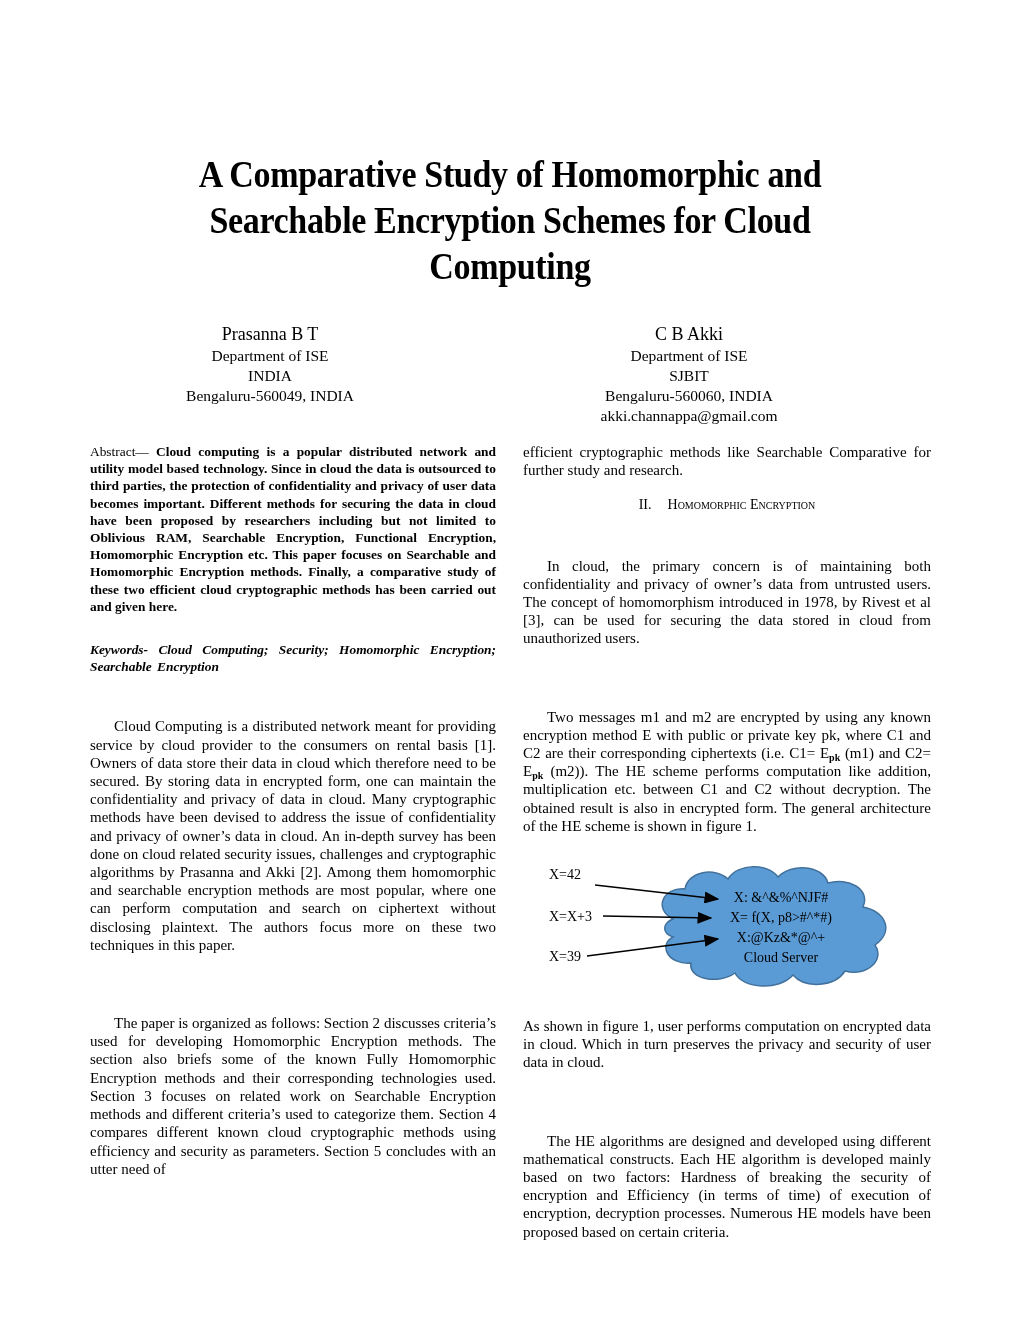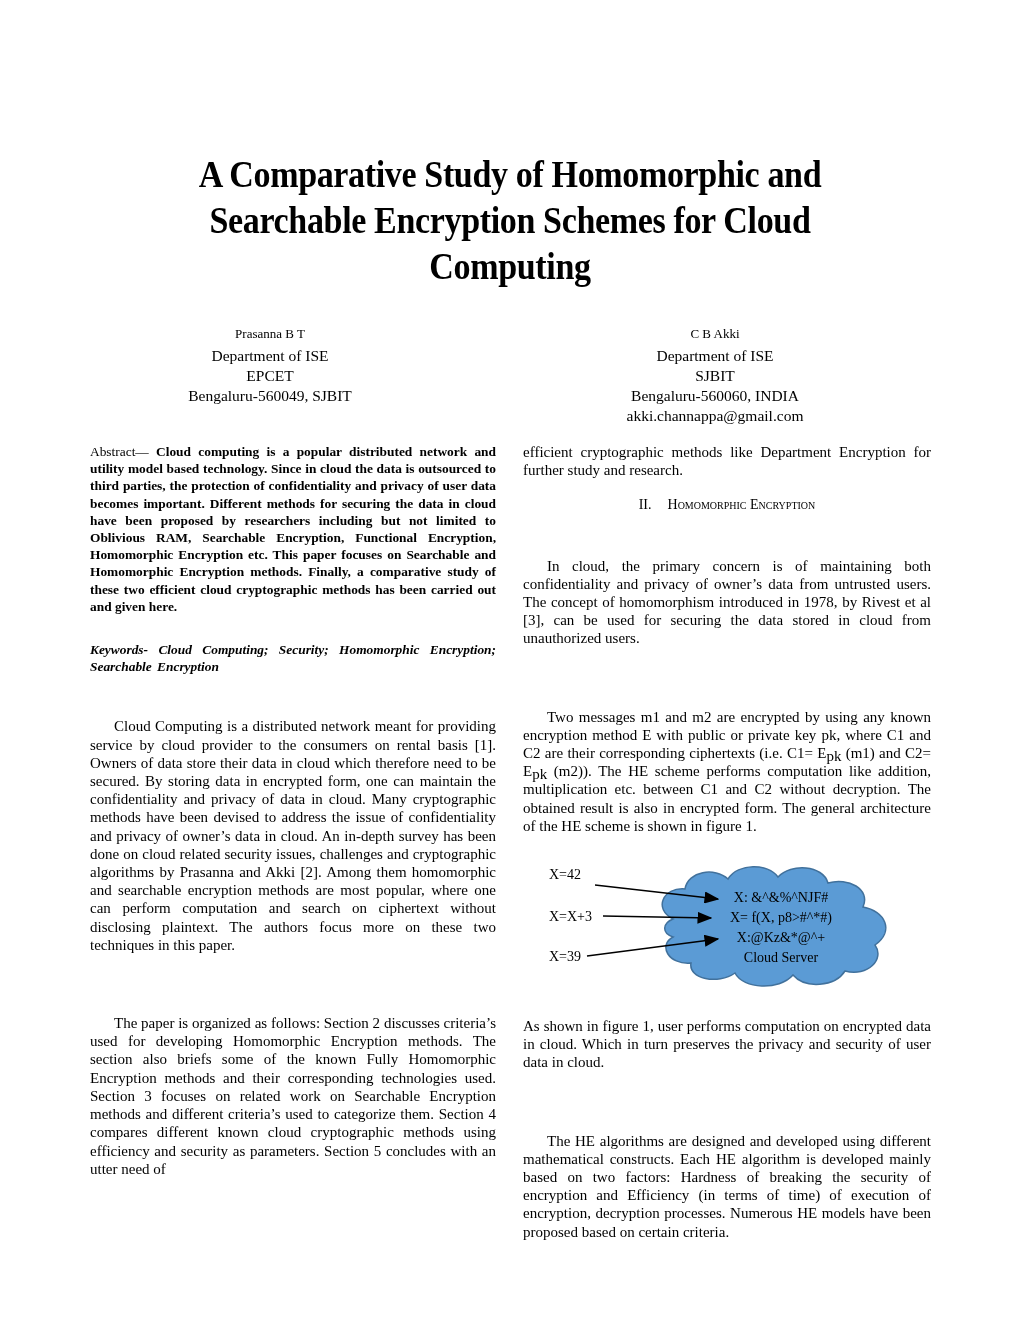--- a/index.html
+++ b/index.html
@@ -2,69 +2,69 @@
 <html><head>
 <meta charset="utf-8">
 <style>
   html, body { margin: 0; padding: 0; background: #ffffff; }
   body { width: 1020px; height: 1320px; position: relative; overflow: hidden;
          font-family: "Liberation Serif", "DejaVu Serif", serif; color: #000; }
   .title { position: absolute; left: 100px; top: 152px; width: 820px; text-align: center;
            font-family: "Liberation Serif", serif; font-weight: bold; font-size: 37px;
            line-height: 46px; letter-spacing: -0.4px; transform: scaleX(0.92); transform-origin: center top; }
   .author { position: absolute; top: 322px; width: 340px; text-align: center; font-size: 15.5px; line-height: 20px; }
-  .author .name { font-size: 13px; line-height: 24px; }
+  .author .name { font-size: 18px; line-height: 24px; }
   .author.a1 { left: 100px; }
-  .author.a2 { left: 545px; }
+  .author.a2 { left: 519px; }
   .col { position: absolute; top: 443px; font-size: 15px; line-height: 18.2px; text-align: justify; }
   .col.left { left: 90px; width: 406px; }
   .col.right { left: 523px; width: 408px; }
   .abstract { font-weight: bold; font-size: 13.4px; line-height: 17.2px; }
   .abstract .lbl { font-weight: normal; }
   .keywords { font-weight: bold; font-style: italic; font-size: 13.4px; line-height: 17.2px; margin-top: 26px; word-spacing: 2px; }
   .heading { text-align: center; font-size: 14px; margin: 22px 0 4px 0; font-variant: small-caps; }
   .heading .num { display: inline-block; margin-right: 16px; font-variant: normal; text-align: right; }
   .heading.h2 { margin: 17px 0 6px 0; }
   p { margin: 0; }
   p.indent { text-indent: 24px; margin-top: 42px; }
   .gap { height: 18px; }
   .figure { position: relative; width: 408px; height: 150px; margin-top: 14px; }
   .figure svg { position: absolute; left: 0; top: 0; }
   .caption { font-size: 15px; margin-top: 6px; }
-  sub { font-size: 15px; vertical-align: -3px; line-height: 0; }
+  sub { font-size: 10px; vertical-align: -3px; line-height: 0; font-weight: bold; }
 </style>
 </head>
 <body>
 
 <div class="title">A Comparative Study of Homomorphic and Searchable Encryption Schemes for Cloud Computing</div>
 
 <div class="author a1">
   <div class="name">Prasanna B T</div>
   <div>Department of ISE</div>
-  <div>EPCET</div>
-  <div>Bengaluru-560049, SJBIT</div>
+  <div>INDIA</div>
+  <div>Bengaluru-560049, INDIA</div>
 </div>
 <div class="author a2">
   <div class="name">C B Akki</div>
   <div>Department of ISE</div>
   <div>SJBIT</div>
   <div>Bengaluru-560060, INDIA</div>
   <div>akki.channappa@gmail.com</div>
 </div>
 
 <div class="col left">
   <p class="abstract"><span class="lbl">Abstract—</span><span> Cloud computing is a popular distributed network and utility model based technology. Since in cloud the data is outsourced to third parties, the protection of confidentiality and privacy of user data becomes important. Different methods for securing the data in cloud have been proposed by researchers including but not limited to Oblivious RAM, Searchable Encryption, Functional Encryption, Homomorphic Encryption etc. This paper focuses on Searchable and Homomorphic Encryption methods. Finally, a comparative study of these two efficient cloud cryptographic methods has been carried out and given here.</span></p>
   <p class="keywords">Keywords- Cloud Computing; Security; Homomorphic Encryption; Searchable Encryption</p>
   <p class="indent">Cloud Computing is a distributed network meant for providing service by cloud provider to the consumers on rental basis [1]. Owners of data store their data in cloud which therefore need to be secured. By storing data in encrypted form, one can maintain the confidentiality and privacy of data in cloud. Many cryptographic methods have been devised to address the issue of confidentiality and privacy of owner’s data in cloud. An in-depth survey has been done on cloud related security issues, challenges and cryptographic algorithms by Prasanna and Akki [2]. Among them homomorphic and searchable encryption methods are most popular, where one can perform computation and search on ciphertext without disclosing plaintext. The authors focus more on these two techniques in this paper.</p>
   <div class="gap"></div>
   <p class="indent">The paper is organized as follows: Section 2 discusses criteria’s used for developing Homomorphic Encryption methods. The section also briefs some of the known Fully Homomorphic Encryption methods and their corresponding technologies used. Section 3 focuses on related work on Searchable Encryption methods and different criteria’s used to categorize them. Section 4 compares different known cloud cryptographic methods using efficiency and security as parameters. Section 5 concludes with an utter need of</p>
 </div>
 
 <div class="col right">
-  <p>efficient cryptographic methods like Department Encryption for further study and research.</p>
+  <p>efficient cryptographic methods like Searchable Comparative for further study and research.</p>
   <div class="heading h2"><span class="num">II.</span><span>Homomorphic Encryption</span></div>
   <p class="indent">In cloud, the primary concern is of maintaining both confidentiality and privacy of owner’s data from untrusted users. The concept of homomorphism introduced in 1978, by Rivest et al [3], can be used for securing the data stored in cloud from unauthorized users.</p>
   <div class="gap"></div>
   <p class="indent"><span>Two messages m1 and m2 are encrypted by using any known encryption method E with public or private key pk, where C1 and C2 are their corresponding ciphertexts (i.e. C1= E</span><sub>pk</sub><span> (m1) and C2= E</span><sub>pk</sub><span> (m2)). The HE scheme performs computation like addition, multiplication etc. between C1 and C2 without decryption. The obtained result is also in encrypted form. The general architecture of the HE scheme is shown in figure 1.</span></p>
 
   <div class="figure">
     <svg width="408" height="150" viewBox="0 0 408 150">
       <defs>
         <marker id="ah" markerWidth="10" markerHeight="8" refX="9" refY="4" orient="auto">
           <path d="M0,0 L10,4 L0,8 Z" fill="#000"></path>

